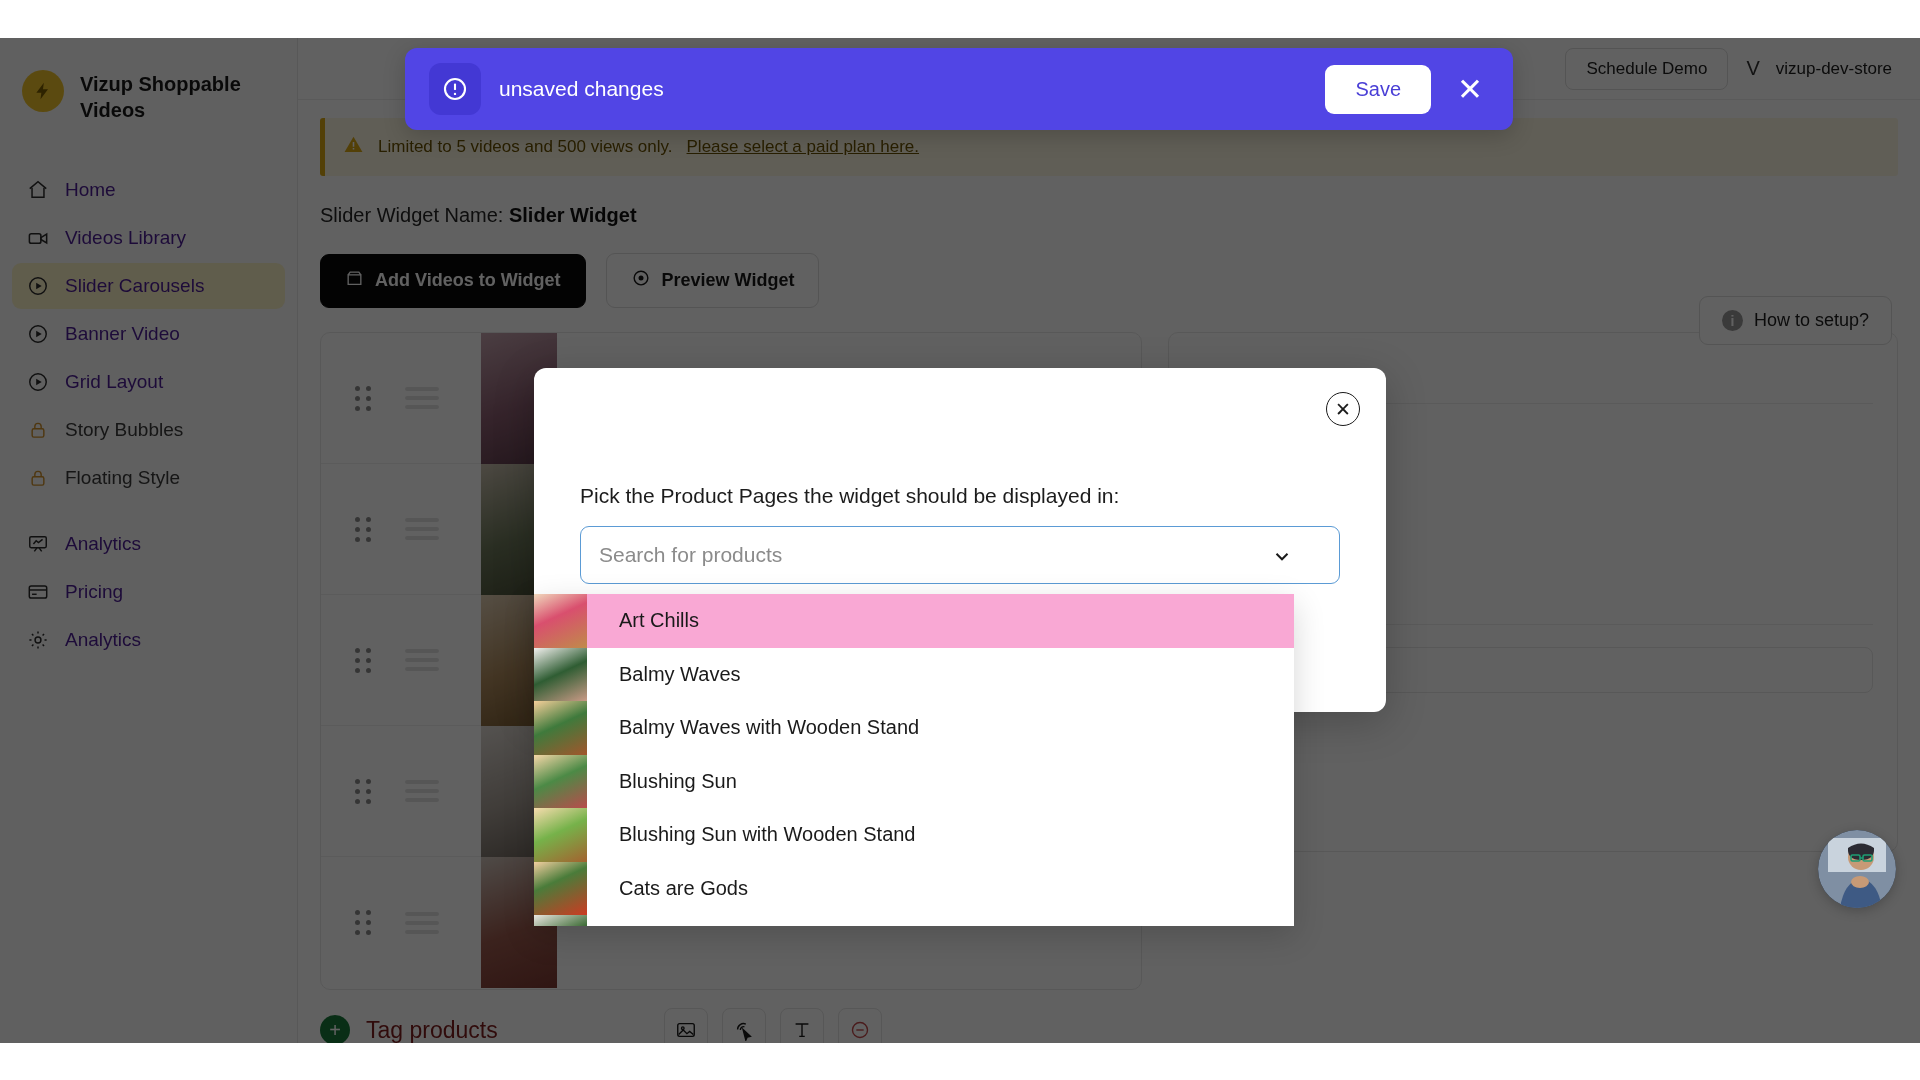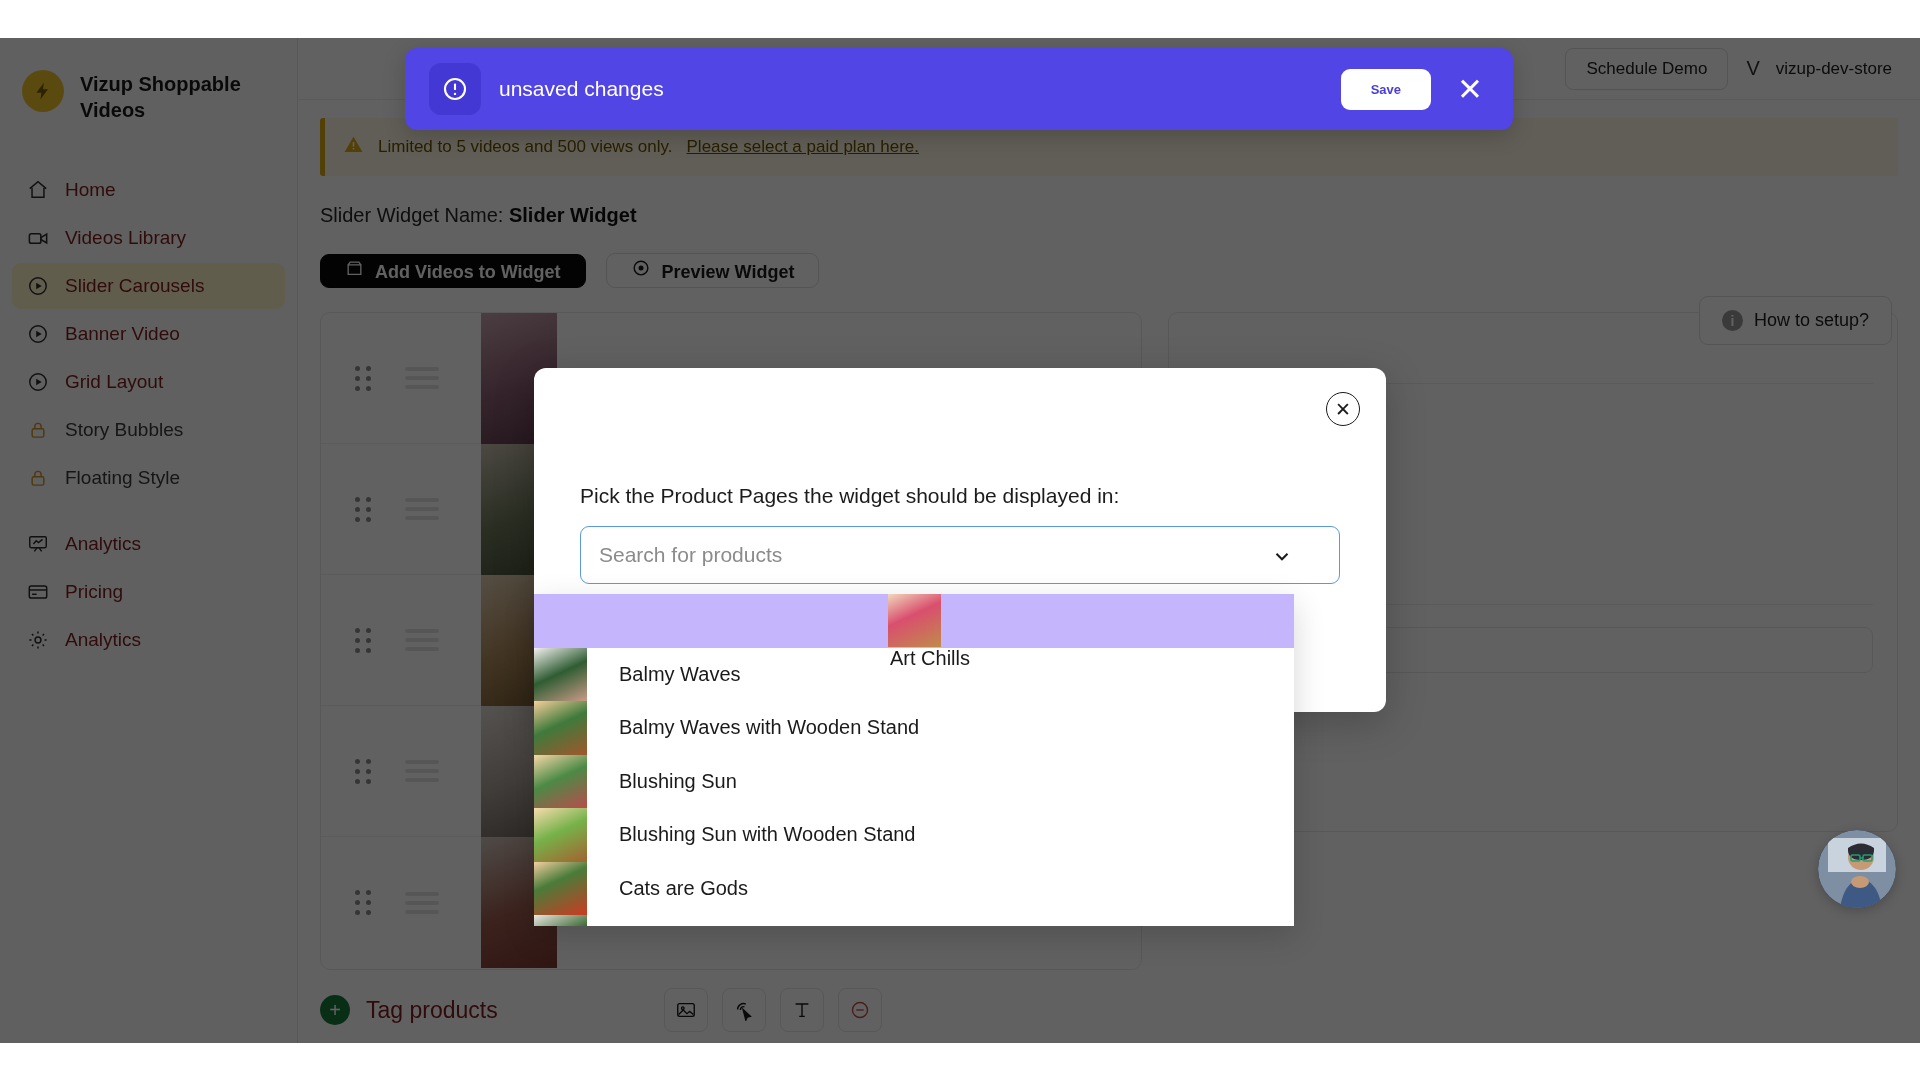--- a/index.html
+++ b/index.html
@@ -46,21 +46,21 @@
     font-size: 22px; color: #8a6d00;
   }
   .brand-name {
     font-size: 20px; font-weight: 700; color: #1a1a1a; line-height: 1.28;
     max-width: 170px; padding-top: 2px;
   }
   .nav { margin-top: 44px; padding: 0 12px; }
   .nav-item {
     display: flex; align-items: center; gap: 15px;
     height: 46px; padding: 0 14px; border-radius: 9px;
-    color: #7f1d1d; font-size: 19px; cursor: pointer; margin-bottom: 2px;
+    color: #4c1d95; font-size: 19px; cursor: pointer; margin-bottom: 2px;
   }
   .nav-item.active { background: #fdf3c9; }
   .nav-item.locked { color: #3a3a3a; }
   .nav-ico { width: 24px; height: 24px; flex: 0 0 24px; display:flex; align-items:center; justify-content:center; }
   .nav-ico svg { display:block; }
   .nav-gap { height: 18px; }
 
   
   .main { flex: 1; position: relative; background: #ffffff; }
   .topbar {
@@ -82,22 +82,22 @@
     padding: 16px 18px; font-size: 17px; color: #6b5200;
   }
   .warnbar a { color: #6b5200; text-decoration: underline; }
   .warn-ico { color: #d9a814; font-size: 20px; }
 
   .widget-title { margin: 28px 0 0 22px; font-size: 20px; color: #262626; }
   .widget-title b { color: #111; }
 
   .toolbar { display: flex; align-items: center; gap: 20px; margin: 26px 0 0 22px; }
   .tb-btn {
-    display: flex; align-items: flex-end; gap: 11px;
-    border-radius: 9px; font-size: 18px; padding: 4px 24px; cursor: pointer;
+    display: flex; align-items: center; gap: 11px;
+    border-radius: 9px; font-size: 18px; padding: 14px 24px; cursor: pointer;
     border: 1px solid #dcdcdc; background: #fff; color: #1a1a1a; font-weight: 600;
   }
   .tb-btn.dark { background: #0a0a0a; color: #fff; border-color: #0a0a0a; }
   .howto {
     position: absolute; right: 28px; top: 258px;
     display: flex; align-items: center; gap: 11px;
     border: 1px solid #dcdcdc; border-radius: 9px; background: #fff;
     padding: 13px 22px; font-size: 18px; color: #1d1d1d; cursor: pointer;
   }
   .howto .dot { width: 21px; height: 21px; border-radius: 50%; background: #9a9a9a;
@@ -154,21 +154,21 @@
     background: #5145e5; border-radius: 12px; z-index: 70;
     display: flex; align-items: center; padding: 0 22px 0 24px; gap: 18px;
     box-shadow: 0 6px 22px rgba(0,0,0,0.18);
   }
   .sb-ico {
     width: 52px; height: 52px; border-radius: 12px; background: #4338d4;
     display:flex; align-items:center; justify-content:center;
   }
   .sb-text { color:#fff; font-size: 21px; flex: 1; }
   .sb-save {
-    background:#fff; color:#4a3fd6; font-weight:700; font-size:13px;
+    background:#fff; color:#4a3fd6; font-weight:400; font-size:20px;
     border:none; border-radius:9px; padding: 13px 30px; cursor:pointer;
   }
   .sb-close { color:#fff; font-size: 31px; line-height:1; cursor:pointer; padding: 0 8px; font-weight:300;}
 
   
   .modal {
     position: absolute; left: 534px; top: 368px; width: 852px; height: 344px;
     background: #fff; border-radius: 12px; z-index: 80;
     box-shadow: 0 10px 40px rgba(0,0,0,0.22);
   }
@@ -190,21 +190,21 @@
   }
   .combo-input::placeholder { color:#8b8b8b; }
 
   
   .dropdown {
     position:absolute; left: 534px; top: 594px; width: 760px; height: 332px;
     background:#fff; z-index: 90; overflow: hidden;
     box-shadow: 0 10px 30px rgba(0,0,0,0.16);
   }
   .dd-item { display:flex; align-items:center; height: 53.5px; cursor:pointer; }
-  .dd-item.sel { background: #c4b5fd; flex-direction: column; }
+  .dd-item.sel { background: #f9a8d4; }
   .dd-thumb { width: 53px; height: 53.5px; flex: 0 0 53px; }
   .dd-name { font-size: 20px; color:#1a1a1a; margin-left: 32px; }
 
   
   .chatbubble {
     position:absolute; right: 24px; bottom: 44px; width: 78px; height: 78px;
     border-radius: 50%; z-index: 50; overflow:hidden;
     box-shadow: 0 3px 12px rgba(0,0,0,0.22);
   }
 </style>

